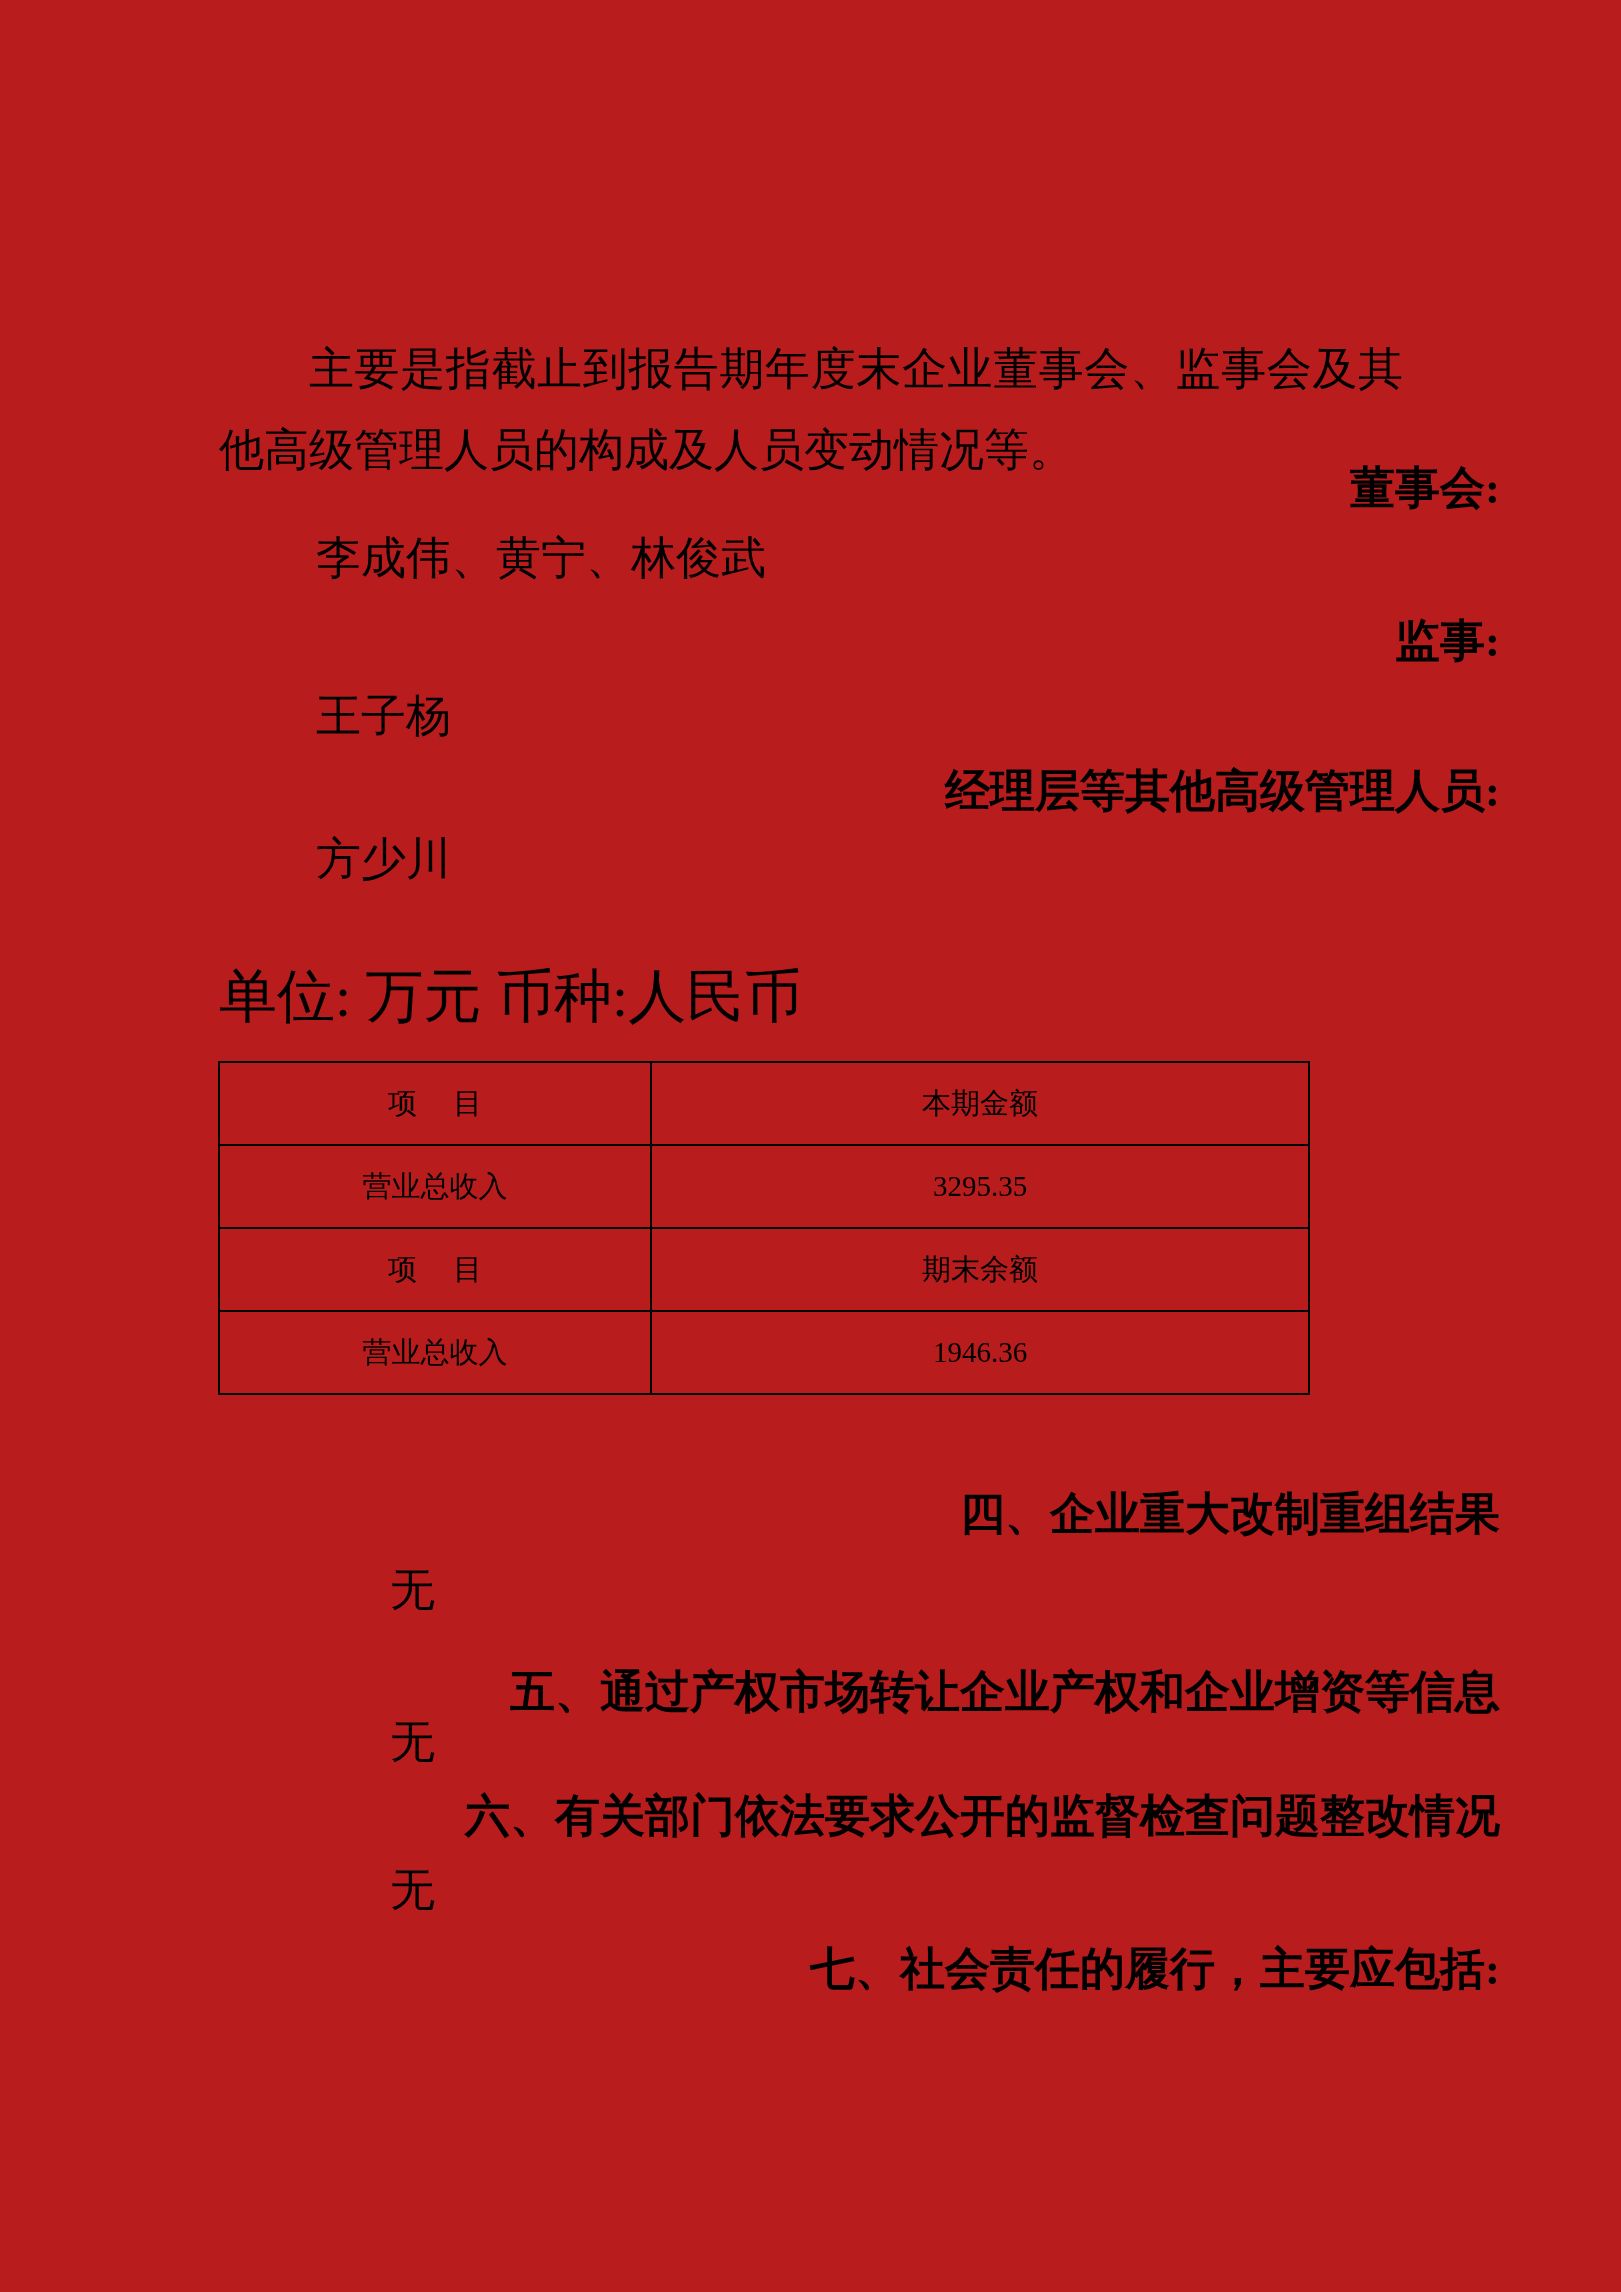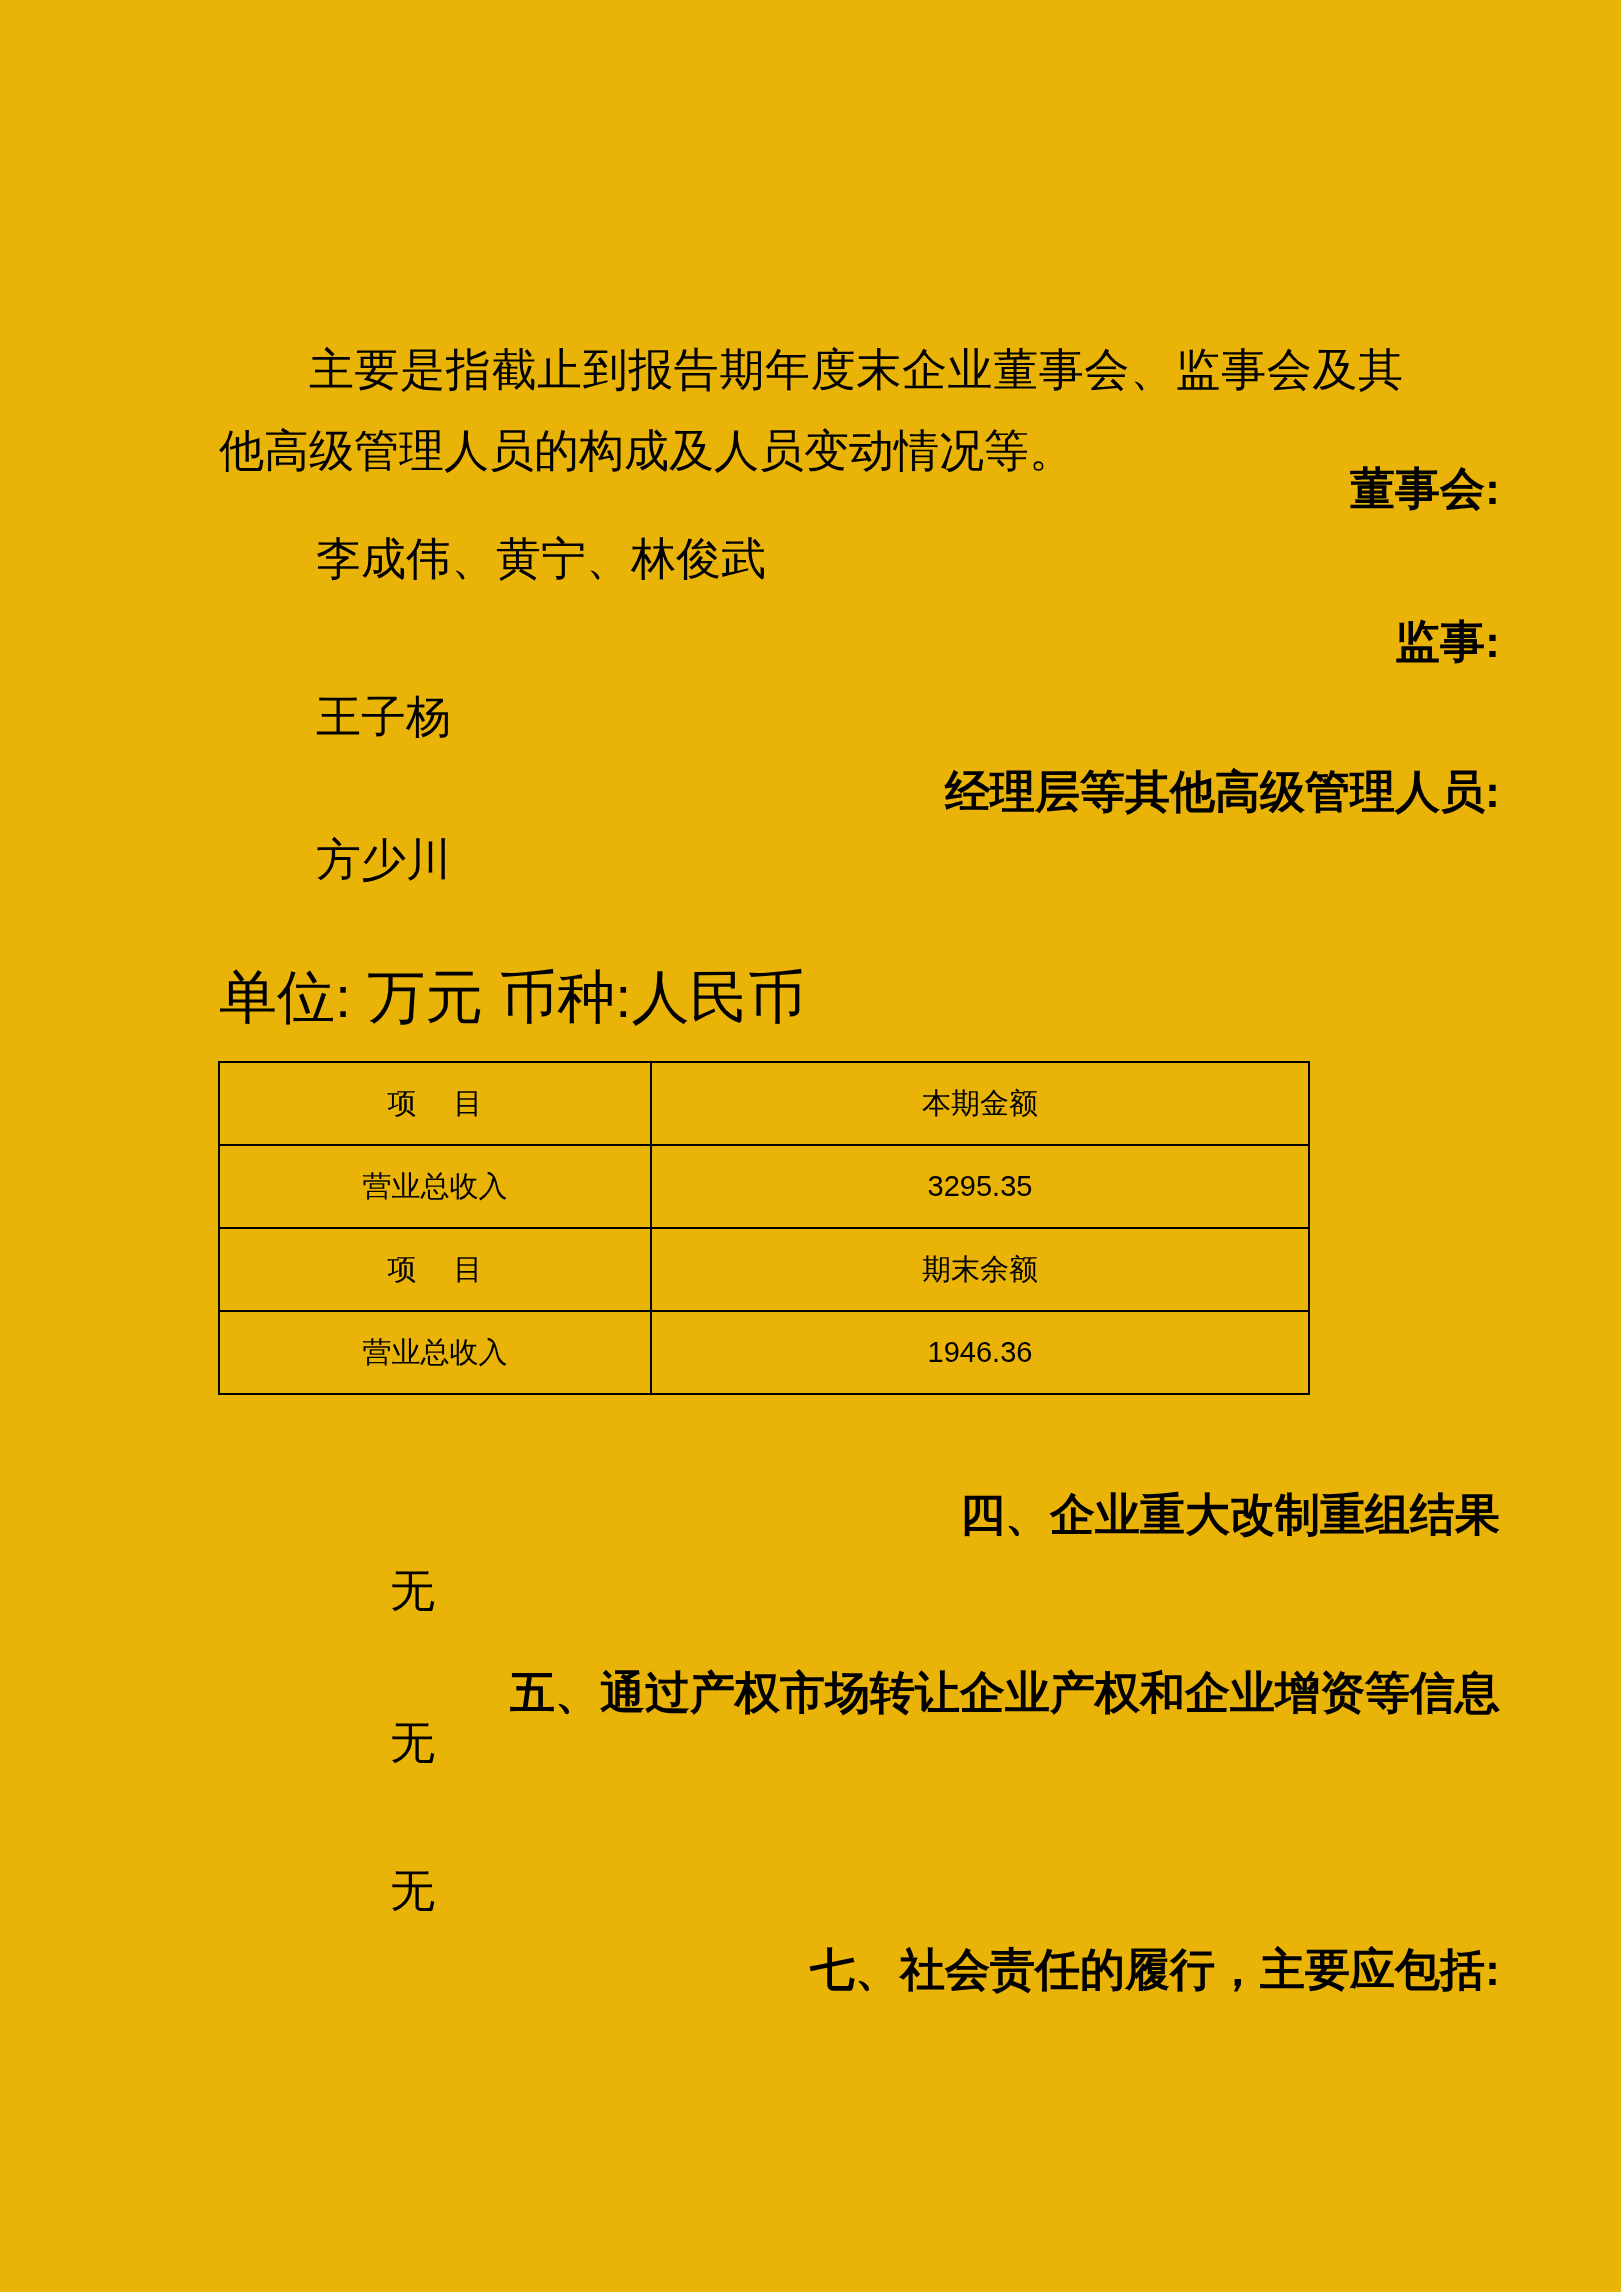--- a/index.html
+++ b/index.html
@@ -4,23 +4,23 @@
 <style>
   html, body {
     margin: 0;
     padding: 0;
     background: #ffffff;
   }
   .page {
     position: relative;
     width: 1621px;
     height: 2293px;
-    background: #eab308;
+    background: #b91c1c;
     color: #000000;
-    font-family: Liberation Sans, sans-serif;
+    font-family: Liberation Serif, serif;
     overflow: hidden;
   }
   .line {
     position: absolute;
     left: 219px;
     width: 1184px;
     font-size: 45px;
     line-height: 49px;
     white-space: nowrap;
   }
@@ -116,19 +116,20 @@
   </table>
 
   <div class="line bold ind" style="top:1490px;">四、企业重大改制重组结果</div>
 
   <div class="line ind-wu" style="top:1566px;">无</div>
 
   <div class="line bold ind" style="top:1640px;margin-top:28px;">五、通过产权市场转让企业产权和企业增资等信息</div>
 
   <div class="line ind-wu" style="top:1718px;">无</div>
 
+  <div class="line bold ind" style="top:1792px;">六、有关部门依法要求公开的监督检查问题整改情况</div>
 
   <div class="line ind-wu" style="top:1866px;">无</div>
 
   <div class="line bold ind" style="top:1945px;">七、社会责任的履行，主要应包括:</div>
 
 </div>
 
 
 </body></html>

